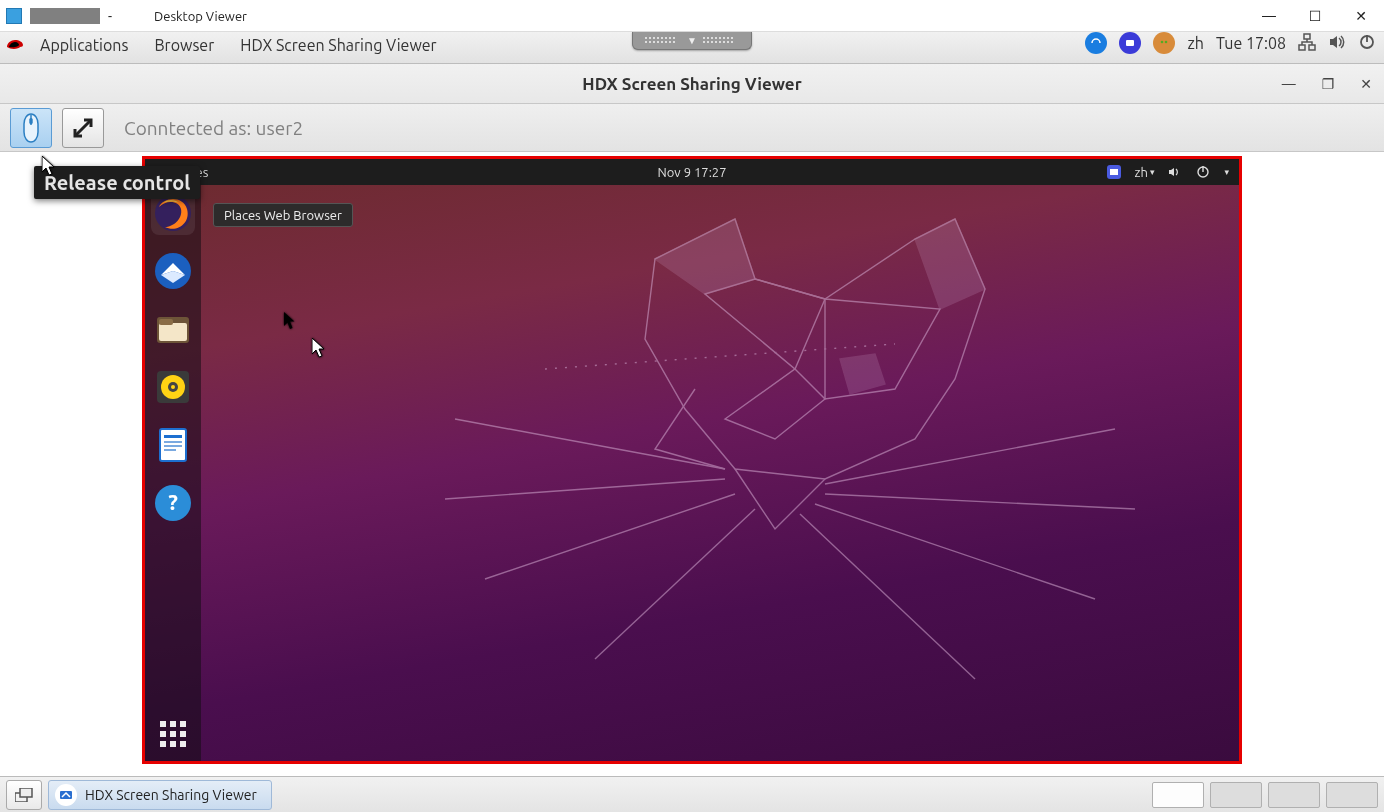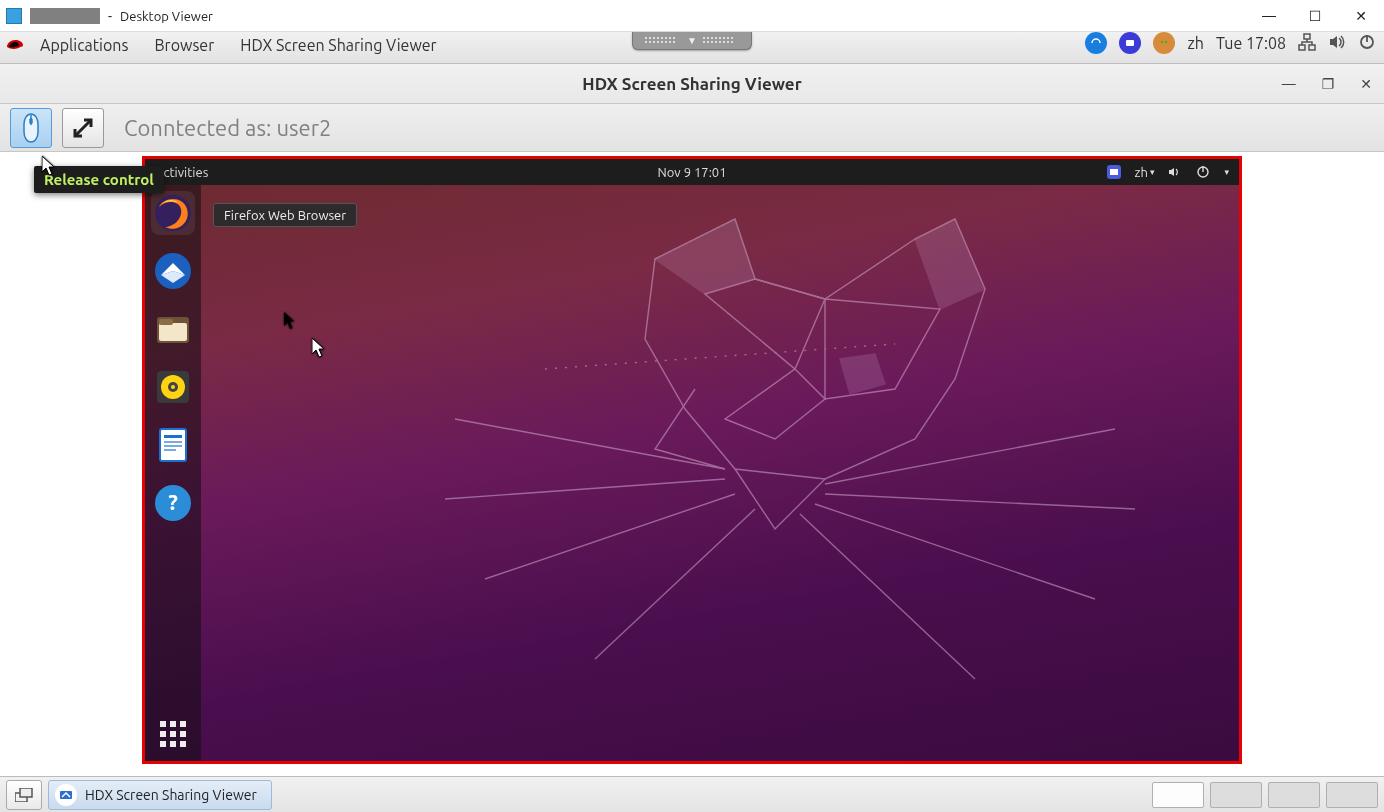--- a/index.html
+++ b/index.html
@@ -24,21 +24,21 @@
     padding: 0 0 0 6px;
     border-bottom: 1px solid #ddd;
   }
   .win-titlebar .left { display: flex; align-items: center; gap: 8px; }
   .win-titlebar .square-icon {
     width: 16px; height: 16px; background: #3aa0e0; border: 1px solid #2279b4;
   }
   .win-titlebar .redacted {
     width: 70px; height: 16px; background: #808080;
   }
-  .win-titlebar .title { font-size: 13px; color: #222; }
+  .win-titlebar .title { font-size: 13px; color: #222; margin-left: 34px; }
   .win-controls { display: flex; }
   .win-controls .btn {
     width: 46px; height: 32px; display:flex; align-items:center; justify-content:center;
     font-size: 14px; cursor: pointer;
   }
 
   
   .host-menubar {
     height: 32px;
     background: linear-gradient(#f1f1f1, #e2e2e2);
@@ -105,30 +105,30 @@
     border: 1px solid #999;
     border-radius: 3px;
     background: linear-gradient(#fff, #e4e4e4);
     display:flex; align-items:center; justify-content:center;
     cursor:pointer;
   }
   .hdx-toolbar .tool-btn.active {
     background: linear-gradient(#cbe4f8, #a9d0f0);
     border-color: #5a9bd4;
   }
-  .hdx-toolbar .status { color:#808080; font-size:22px; margin-left: 10px; }
+  .hdx-toolbar .status { color:#808080; font-size:19px; margin-left: 10px; }
 
   
   .tooltip {
     position: absolute;
     left: 34px; top: 166px;
     background: #1d1d1d;
-    color: #bef264;
+    color: #e5e5e5;
     padding: 5px 10px;
-    font-size: 15px;
+    font-size: 20px;
     font-weight: 600;
     border-radius: 2px;
     z-index: 50;
     box-shadow: 0 2px 6px rgba(0,0,0,.5);
   }
 
   
   .remote-frame {
     position: absolute;
     left: 142px; top: 156px;
@@ -358,21 +358,21 @@
     </svg>
   </div>
   <span class="status">Conntected as: user2</span>
 </div>
 
 <div class="tooltip">Release control</div>
 
 <div class="remote-frame">
   <div class="ubuntu-top">
     <span>Activities</span>
-    <span class="center">Nov 9  17:01</span>
+    <span class="center">Nov 9  17:27</span>
     <span class="right">
       <span class="small-icon">
         <svg width="14" height="14" viewBox="0 0 14 14">
             <rect width="14" height="14" rx="3" fill="#4a5be0"></rect>
             <rect x="3" y="4" width="8" height="6" fill="#fff"></rect>
           </svg>
       </span>
       <span class="lang">
         <span>zh</span>
         <span style="font-size:9px;">▾</span>
@@ -444,21 +444,21 @@
         <i></i>
         <i></i>
         <i></i>
         <i></i>
         <i></i>
         <i></i>
         <i></i>
     </div>
   </div>
 
-  <div class="remote-tooltip">Firefox Web Browser</div>
+  <div class="remote-tooltip">Places Web Browser</div>
 
   <div class="fossa">
     <svg viewBox="0 0 780 560">
 
       <path d="M260 60 L340 20 L360 80 L430 100 L520 40 L560 20 L590 90 L560 180 L520 240 L430 280 L340 270 L290 210 L250 140 Z"></path>
 
       <path class="solid" d="M520 40 L560 20 L590 90 L545 110 Z"></path>
       <path class="solid" d="M260 60 L340 20 L360 80 L310 95 Z"></path>
 
       <path d="M310 95 L360 80 L430 100 L400 170 Z"></path>

